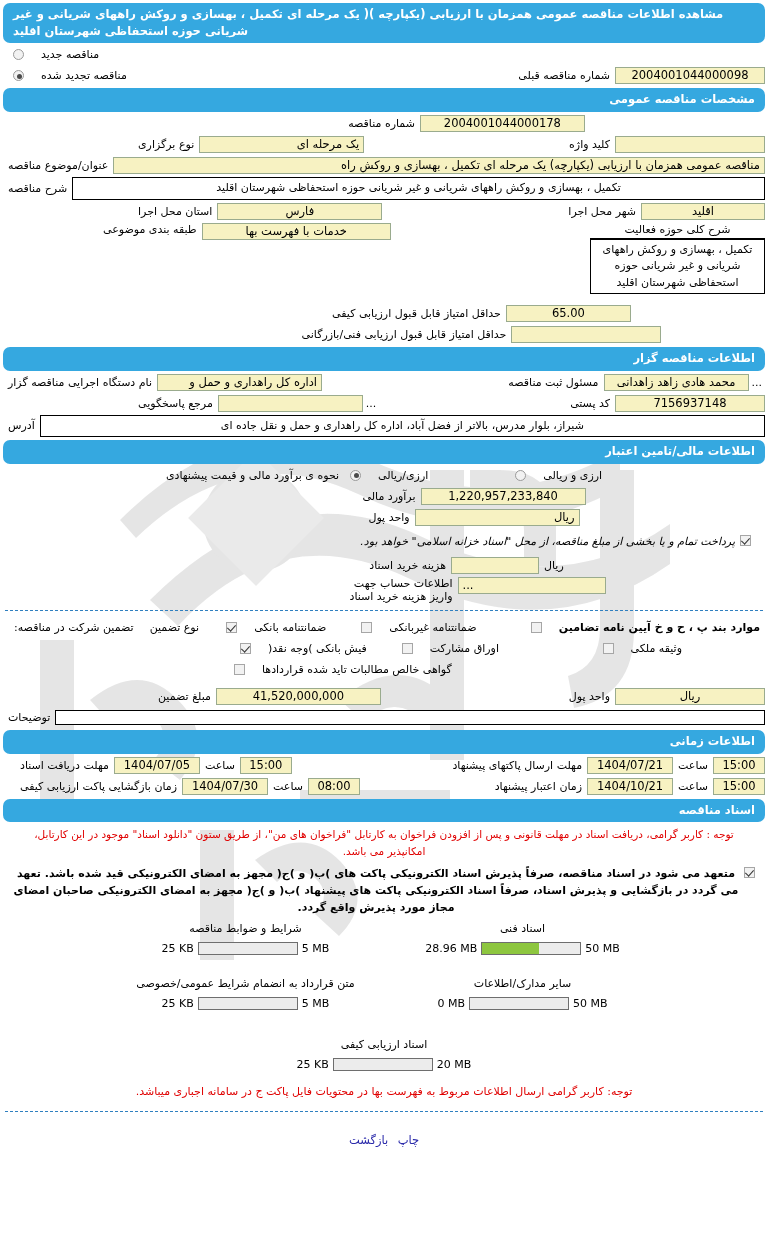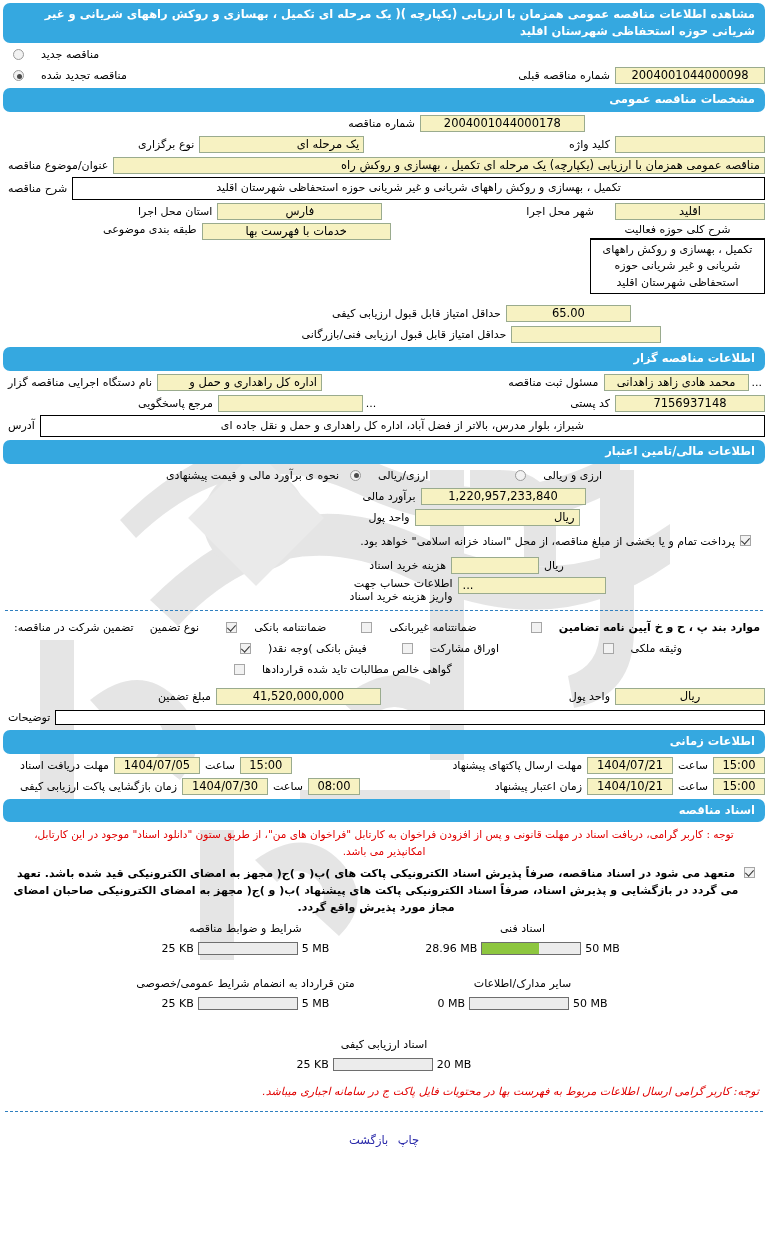--- a/index.html
+++ b/index.html
@@ -34,21 +34,21 @@
   .banner {
     background: #35a8e0;
     color: #ffffff;
     font-weight: bold;
     font-size: 11.5px;
     border-radius: 7px;
     padding: 3px 10px 4px 10px;
     margin: 3px 0 2px 0;
     line-height: 1.45;
   }
-  .banner.center { text-align: right; }
+  .banner.center { text-align: left; }
   .banner.right  { text-align: right; }
 
   
   .row {
     display: flex;
     align-items: center;
     justify-content: flex-start;
     margin: 2px 0;
     min-height: 19px;
   }
@@ -127,23 +127,22 @@
   .note-red {
     color: #e00000;
     font-size: 10.5px;
     text-align: center;
     line-height: 1.6;
     padding: 2px 14px;
   }
   .note-final {
     color: #e00000;
     font-size: 11px;
-    text-align: right;
+    text-align: center;
     padding: 10px 6px 6px 6px;
-    font-style: italic;
   }
 
   .pledge {
     display: flex;
     align-items: flex-start;
     gap: 5px;
     padding: 3px 10px 0 10px;
   }
   .pledge .cbx { margin-top: 2px; }
   .pledge p { margin: 0; font-weight: bold; font-size: 11px; text-align: center; line-height: 1.55; }
@@ -268,21 +267,21 @@
     <span class="fld" style="flex:1 1 auto; text-align:right; margin-right:0;">مناقصه عمومی همزمان با ارزیابی (یکپارچه) یک مرحله ای تکمیل ، بهسازی و روکش راه</span>
     <span class="lbl">عنوان/موضوع مناقصه</span>
   </div>
 
   <div class="row">
     <span class="box" style="flex:1 1 auto; text-align:center;">تکمیل ، بهسازی و روکش راههای شریانی و غیر شریانی حوزه استحفاظی شهرستان اقلید</span>
     <span class="lbl">شرح مناقصه</span>
   </div>
 
   <div class="row">
-    <span class="fld" style="width:150px;margin-left:16px;">اقلید</span>
+    <span class="fld" style="width:124px;">اقلید</span>
     <span class="lbl">شهر محل اجرا</span>
     <span class="spacer"></span>
     <span class="fld" style="width:165px;">فارس</span>
     <span class="lbl">استان محل اجرا</span>
     <span style="width:130px;"></span>
   </div>
 
   <div class="row" style="align-items:flex-start;">
     <span style="width:185px; display:block;">
       <span class="lbl" style="display:block; text-align:center; padding-bottom:2px; border-bottom:1px solid #000; width:175px;">شرح کلی حوزه فعالیت</span>
@@ -354,21 +353,21 @@
   </div>
 
   <div class="row" style="justify-content:center;">
     <span class="fld" style="width:165px; text-align:right;">ریال</span>
     <span class="lbl">واحد پول</span>
     <span style="width:175px;"></span>
   </div>
 
   <div class="pledge" style="padding:4px 14px 0 14px;">
     <span class="cbx on"></span>
-    <p style="font-weight:normal; text-align:right;">پرداخت تمام و یا بخشی از مبلغ مناقصه، از محل "اسناد خزانه اسلامی" خواهد بود.</p>
+    <p style="font-weight:normal; text-align:right;font-style:italic;">پرداخت تمام و یا بخشی از مبلغ مناقصه، از محل "اسناد خزانه اسلامی" خواهد بود.</p>
   </div>
 
   <div class="row" style="justify-content:center; margin-top:6px;">
     <span class="lbl">ریال</span>
     <span class="fld" style="width:88px;"></span>
     <span class="lbl">هزینه خرید اسناد</span>
     <span style="width:165px;"></span>
   </div>
 
   <div class="row" style="justify-content:center; align-items:flex-start;">

